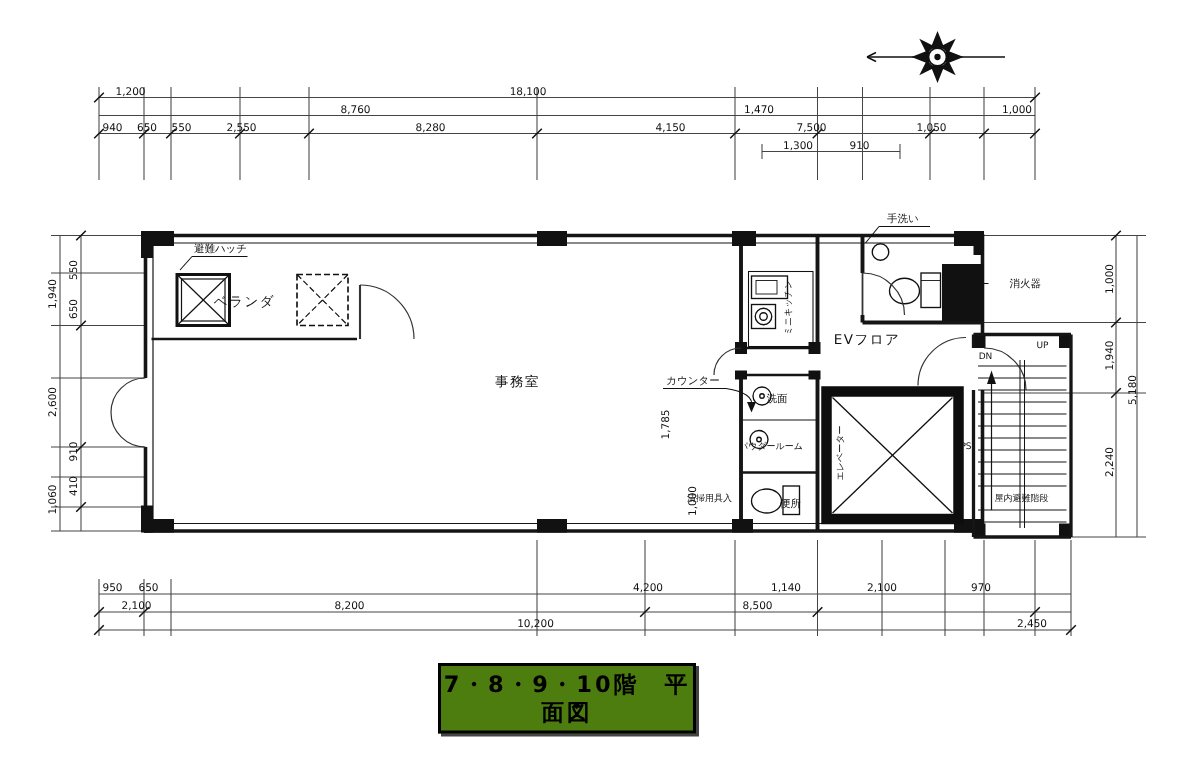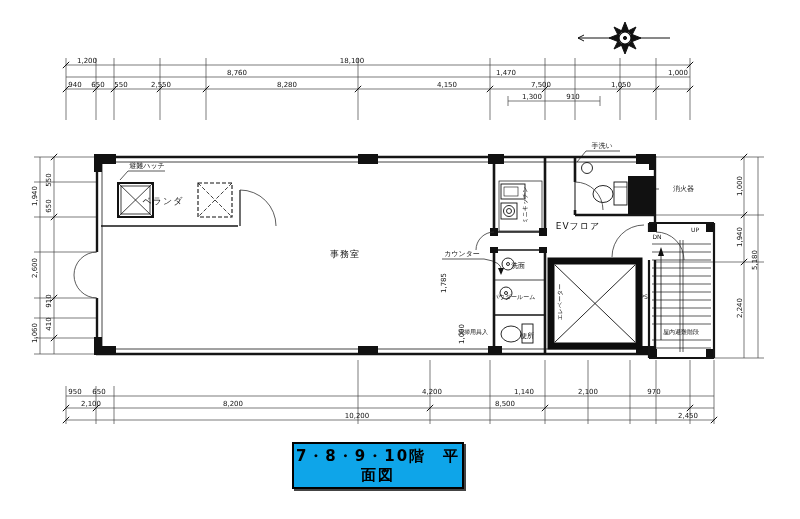--- a/index.html
+++ b/index.html
@@ -6,21 +6,21 @@
   .sheet{position:relative;width:800px;height:519px;background:#fff;overflow:hidden;
          font-family:"DejaVu Sans",sans-serif;}
   svg{position:absolute;left:0;top:0;}
   svg text{fill:#111;font-family:"DejaVu Sans",sans-serif;}
   .dim{font-size:7px;}
   .dimb{font-size:7px;}
   .rm{font-size:9px;letter-spacing:1px;}
   .sm{font-size:7px;}
   .xs{font-size:6px;}
   .title-block{position:absolute;left:292px;top:442px;width:172px;box-sizing:border-box;
-       border:2px solid #000;box-shadow:2px 2px 0 0 #444;background:#0ea5e9;text-align:center;
+       border:2px solid #000;box-shadow:2px 2px 0 0 #444;background:#4d7c0f;text-align:center;
        padding:3px 0 2px 0;font-weight:bold;font-size:15px;letter-spacing:2px;color:#000;}
 </style>
 </head>
 <body>
 
 <div class="sheet">
 <svg width="800" height="519" viewBox="0 0 800 519">
   <defs>
     <path id="tk" d="M-3.2,3.2 L3.2,-3.2" stroke="#111" stroke-width="1"></path>
   </defs>

